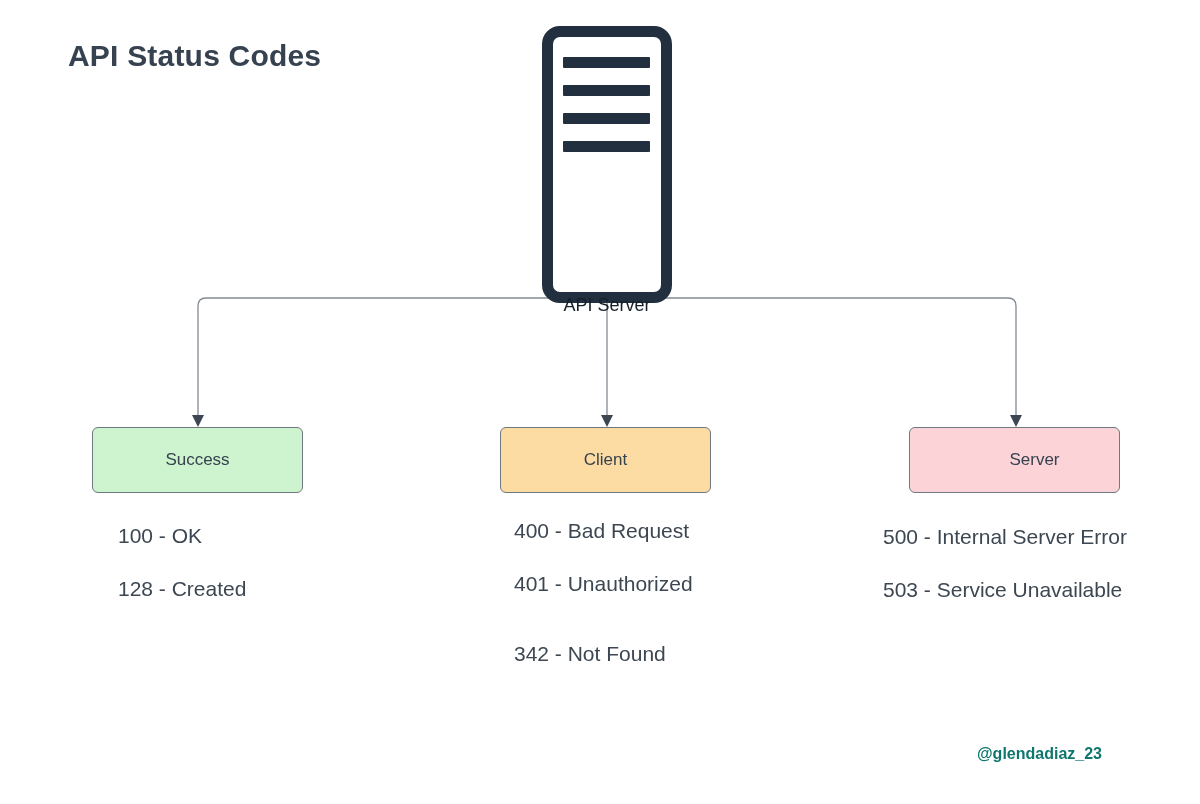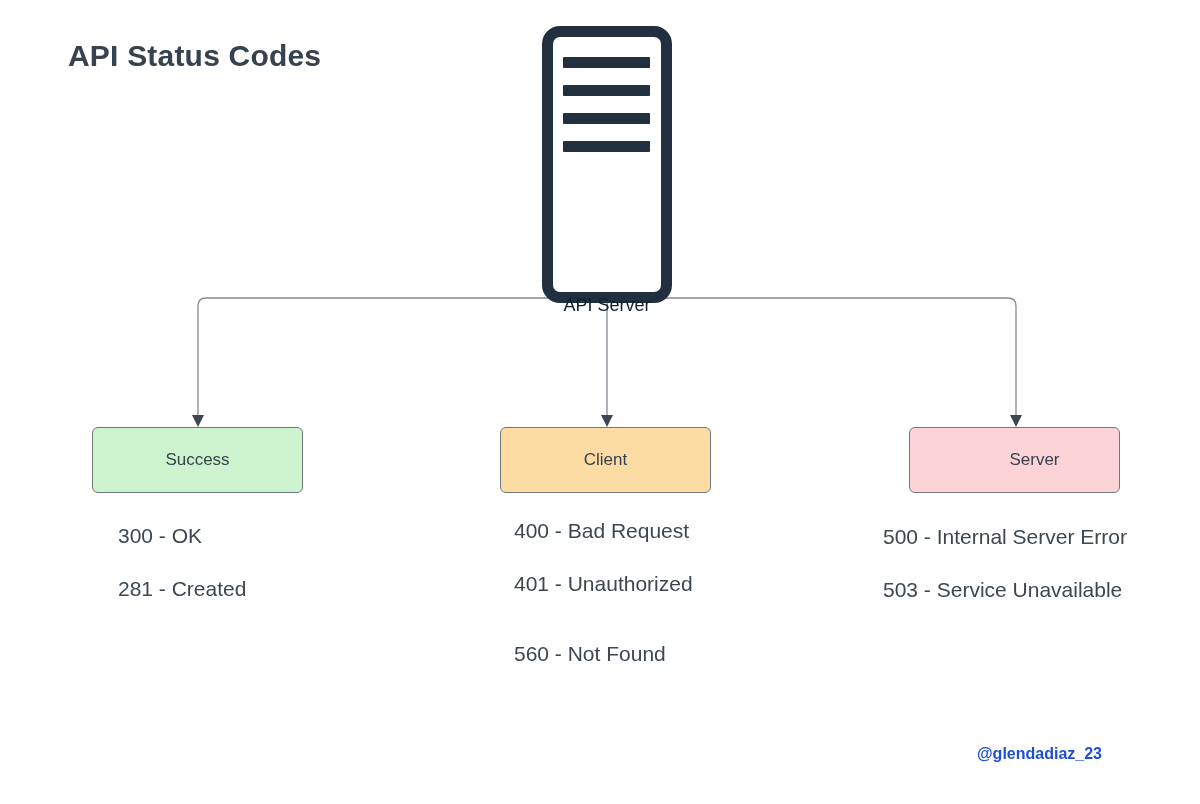--- a/index.html
+++ b/index.html
@@ -96,21 +96,21 @@
   .col-client  { left: 514px; top: 519px; }
   .col-client .code:nth-child(2) { margin-bottom: 46px; }
   .col-server  { left: 883px; top: 525px; }
 
   .footer-handle {
     position: absolute;
     left: 977px;
     top: 745px;
     font-size: 16px;
     font-weight: bold;
-    color: #1d4ed8;
+    color: #0f766e;
   }
 </style>
 </head>
 <body>
 
 <div class="canvas">
 
   <svg class="connectors" viewBox="0 0 1200 804" xmlns="http://www.w3.org/2000/svg" aria-hidden="true">
 
     <path d="M 198 419 L 198 306 Q 198 298 206 298 L 1008 298 Q 1016 298 1016 306 L 1016 419" fill="none" stroke="#828a92" stroke-width="1.3"></path>
@@ -136,27 +136,27 @@
     <span>Success</span>
   </div>
   <div class="branch-box box-client" style="background: rgb(253, 220, 164);">
     <span>Client</span>
   </div>
   <div class="branch-box box-server" style="background: rgb(252, 211, 214); padding-left: 40px;">
     <span>Server</span>
   </div>
 
   <div class="codes col-success">
-    <div class="code">300 - OK</div>
-    <div class="code">281 - Created</div>
+    <div class="code">100 - OK</div>
+    <div class="code">128 - Created</div>
   </div>
   <div class="codes col-client">
     <div class="code">400 - Bad Request</div>
     <div class="code">401 - Unauthorized</div>
-    <div class="code">560 - Not Found</div>
+    <div class="code">342 - Not Found</div>
   </div>
   <div class="codes col-server">
     <div class="code">500 - Internal Server Error</div>
     <div class="code">503 - Service Unavailable</div>
   </div>
 
   <div class="footer-handle">@glendadiaz_23</div>
 
 </div>
 

